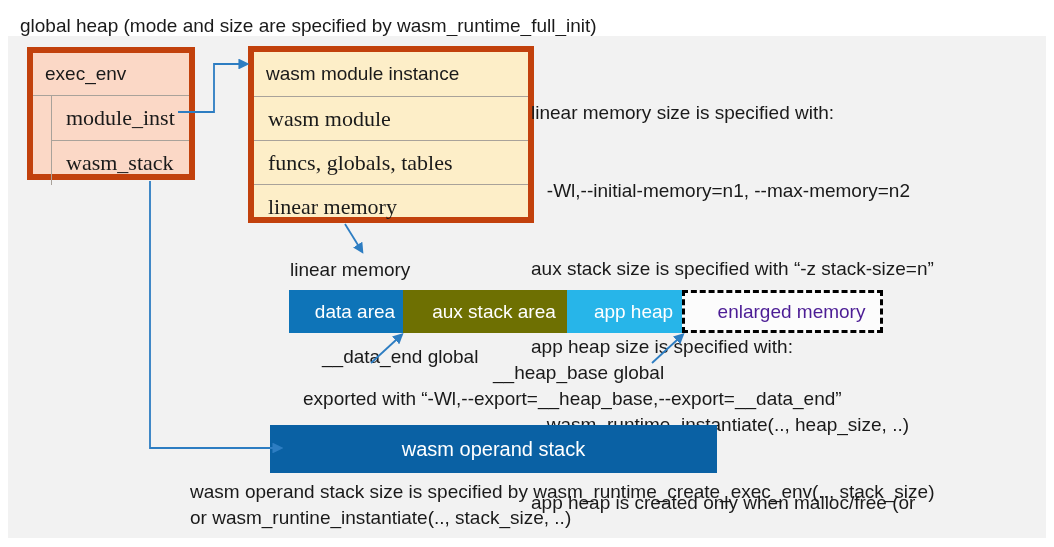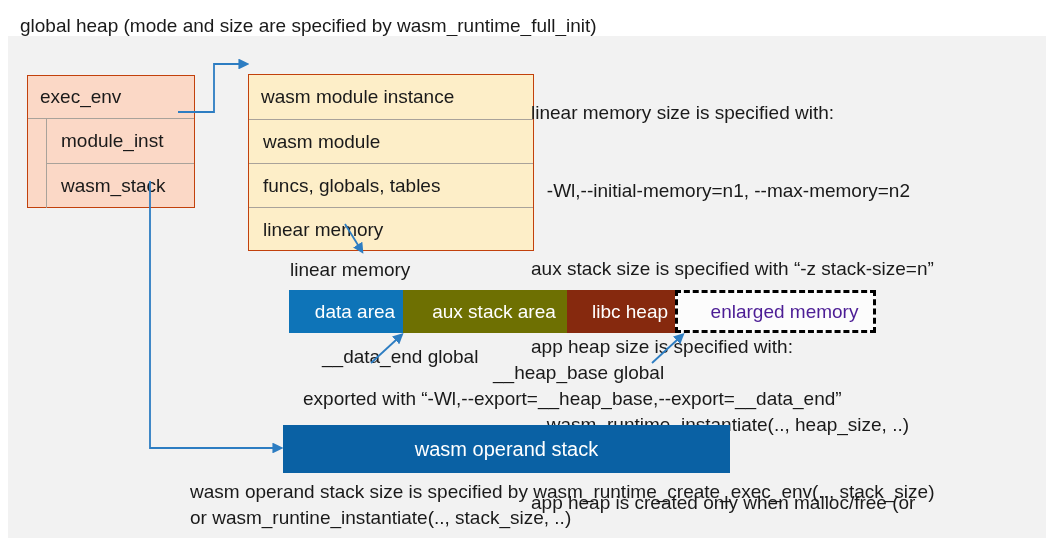--- a/index.html
+++ b/index.html
@@ -5,26 +5,26 @@
   html,body { margin:0; padding:0; background:#ffffff; }
   .stage {
     position:relative; width:1054px; height:547px; overflow:hidden;
     background:#ffffff; color:#1a1a1a;
     font-family:"Liberation Sans", sans-serif;
   }
   .title { position:absolute; left:20px; top:15px; font-size:19px; }
   .panel { position:absolute; left:8px; top:36px; width:1038px; height:502px; }
 
   
-  .box { position:absolute; border:1px solid #c2410c; box-sizing:border-box;margin-top:28px; }
+  .box { position:absolute; border:6px solid #c2410c; box-sizing:border-box; }
   .box-header { display:flex; align-items:center; padding-left:12px; font-size:19px; }
   .box-body { display:flex; border-top:1px solid #a9a29a; }
   .indent-strip { width:18px; border-right:1px solid #a9a29a; }
   .rows { flex:1; display:flex; flex-direction:column; }
-  .row { flex:1; display:flex; align-items:center; padding-left:14px; font-size:19px; }
+  .row { flex:1; display:flex; align-items:center; padding-left:14px; font-size:22px;font-family:Liberation Serif, serif; }
   .row + .row { border-top:1px solid #a9a29a; }
 
   .exec { left:27px; top:47px; width:168px; height:133px; }
   .exec .box-header { height:42px; }
   .exec .box-body { height:89px; }
 
   .mi { left:248px; top:46px; width:286px; height:177px; }
   .mi .box-header { height:44px; }
   .mi .box-body { height:131px;flex-direction:column; }
 
@@ -40,21 +40,21 @@
   .seg-aux  { width:164px; }
   .seg-app  { width:115px; }
   .seg-libc { width:108px; }
   .seg-enlarged { width:201px; border:3px dashed #000000; }
 
   .ann-data-end { position:absolute; left:322px; top:346px; font-size:19px; }
   .ann-heap-base { position:absolute; left:493px; top:362px; font-size:19px; }
   .ann-exported { position:absolute; left:303px; top:388px; font-size:19px; }
 
   
-  .opstack { position:absolute; left:283px; top:425px; width:447px; height:48px;
+  .opstack { position:absolute; left:270px; top:425px; width:447px; height:48px;
              display:flex; align-items:center; justify-content:center;
              color:#ffffff; font-size:20px; }
   .bottom-note { position:absolute; left:190px; top:479px; font-size:19px; line-height:25.5px; }
 
   .overlay { position:absolute; left:0; top:0; pointer-events:none; }
 </style>
 </head>
 <body>
 
 <div class="stage">
@@ -93,21 +93,21 @@
     <div>app heap size is specified with:</div>
     <div>   wasm_runtime_instantiate(.., heap_size, ..)</div>
     <div>app heap is created only when malloc/free (or</div>
     
   </div>
 
   <div class="lm-label">linear memory</div>
   <div class="membar">
     <div class="seg seg-data" style="background-color: rgb(14, 116, 184);">data area</div>
     <div class="seg seg-aux" style="background-color: rgb(110, 112, 2);">aux stack area</div>
-    <div class="seg seg-libc" style="background-color: rgb(134, 41, 14);">libc heap</div>
+    <div class="seg seg-app" style="background-color: rgb(39, 181, 233);">app heap</div>
     <div class="seg seg-enlarged" style="background-color: rgb(252, 252, 252); color: #4c1d95;">enlarged memory</div>
   </div>
 
   <div class="ann-data-end">__data_end global</div>
   <div class="ann-heap-base">__heap_base global</div>
   <div class="ann-exported">exported with “-Wl,--export=__heap_base,--export=__data_end”</div>
 
   <div class="opstack" style="background-color: rgb(10, 97, 164);">wasm operand stack</div>
 
   <div class="bottom-note">

